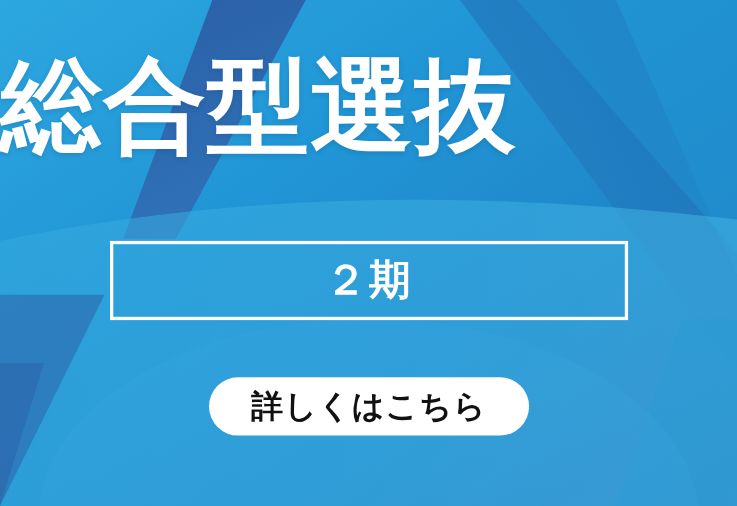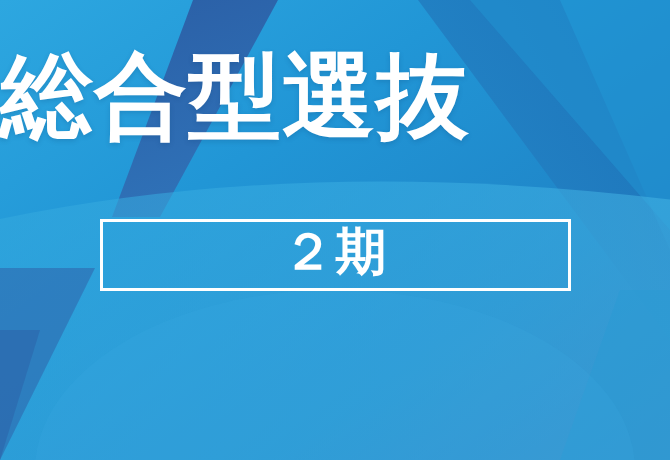--- a/index.html
+++ b/index.html
@@ -62,26 +62,26 @@
     width: 471px;
     height: 72px;
     box-sizing: border-box;
     border: 3px solid #ffffff;
     display: flex;
     align-items: center;
     justify-content: center;
   }
   .term-label {
     color: #ffffff;
-    font-size: 51px;
+    font-size: 38px;
     line-height: 1;
     font-weight: 700;
     letter-spacing: 2px;
     white-space: nowrap;
-    font-family: Liberation Mono, monospace;
+    font-family: Liberation Sans, sans-serif;
   }
 
   .cta-button {
     position: absolute;
     left: 190px;
     top: 343px;
     width: 291px;
     height: 53px;
     box-sizing: border-box;
     background: #ffffff;
@@ -159,15 +159,16 @@
   </div>
 
   <div class="content">
 
     <div class="headline">総合型選抜</div>
 
     <div class="term-box">
       <span class="term-label">２期</span>
     </div>
 
+    <button class="cta-button" type="button">詳しくはこちら</button>
 
   </div>
 </div>
 
 </body></html>

